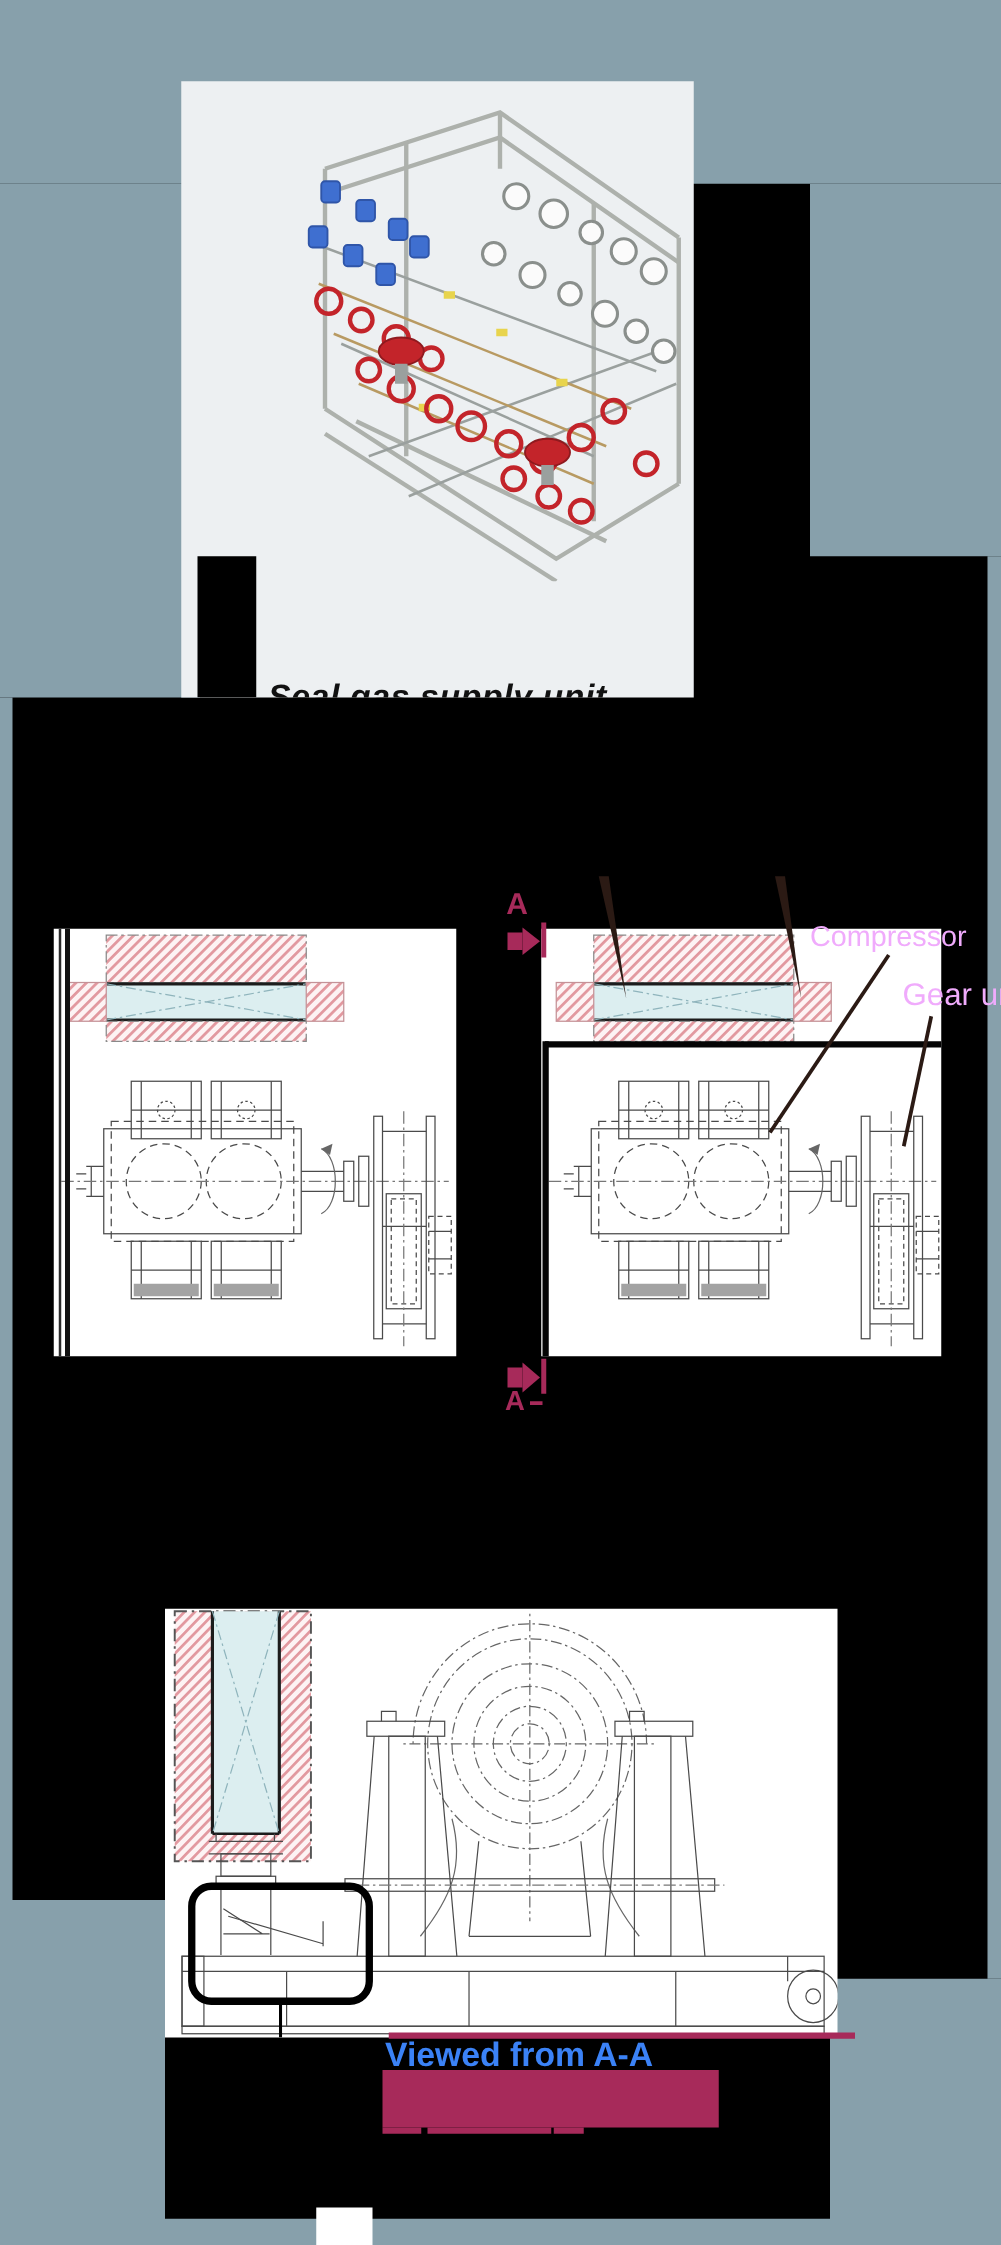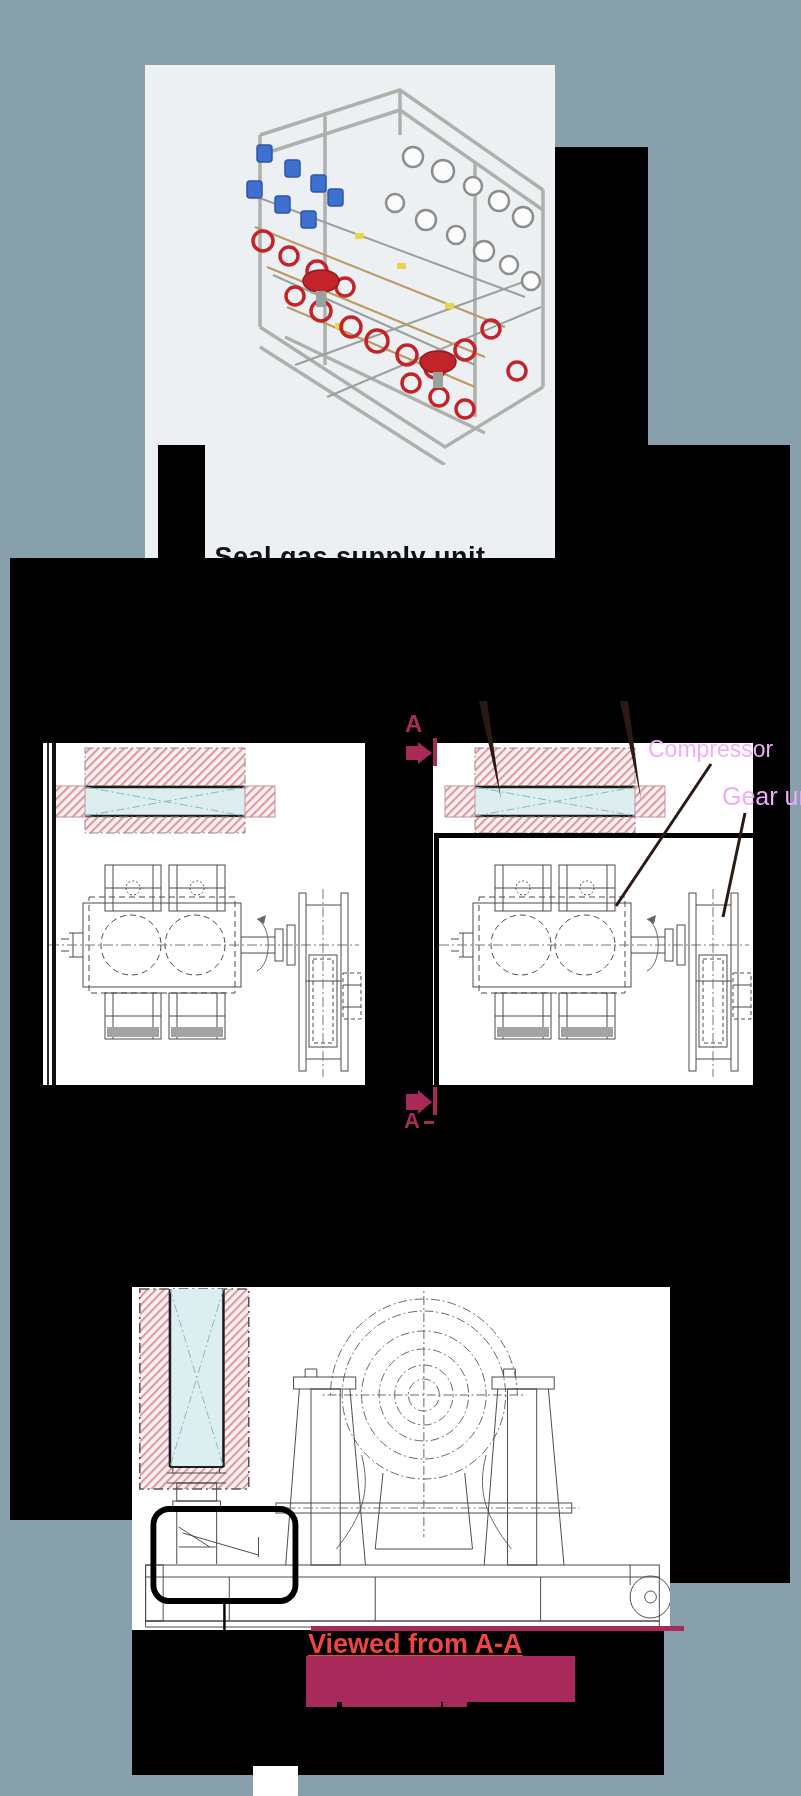--- a/index.html
+++ b/index.html
@@ -3,41 +3,41 @@
 <meta charset="utf-8">
 <style>
   html,body{margin:0;padding:0;background:#222;}
   #page{position:relative;width:801px;height:1796px;background:#000;overflow:hidden;
         font-family:"Liberation Sans", sans-serif;}
   .abs{position:absolute;}
   .panel{background:#87a0ab;}
   
   #hero-box{left:145px;top:65px;width:410px;height:493px;background:#edf0f2;overflow:hidden;}
   #hero-caption{left:0;top:477px;width:410px;text-align:center;font-size:27px;font-weight:bold;
-                color:#111;letter-spacing:.5px;white-space:nowrap;}
+                color:#111;letter-spacing:.5px;white-space:nowrap;font-style:italic;}
   #hero-notch{left:13px;top:380px;width:47px;height:113px;background:#000;}
   
   .plan-box{top:743px;height:342px;background:#fff;}
   #plan-left{left:43px;width:322px;}
   #plan-right{left:433px;width:320px;}
   .borderline-thin{left:4px;top:0;width:2px;height:342px;background:#2a2a2a;}
   .borderline-thick{left:9px;top:0;width:4px;height:342px;background:#111;}
   
   #frame-h{left:436px;top:833px;width:317px;height:5px;background:#050505;}
   #frame-v{left:434px;top:833px;width:5px;height:252px;background:#050505;}
   
   .dwg-label{color:#f0abfc;white-space:nowrap;}
   #label-compressor{left:648px;top:736px;font-size:23px;}
   #label-gear{left:722px;top:782px;font-size:25px;}
   
   .m{background:#a72a5a;}
   .mA{color:#a72a5a;font-weight:bold;line-height:1;white-space:nowrap;}
   
   #aa-rule{left:311px;top:1626px;width:373px;height:5px;}
-  #aa-caption{left:308px;top:1629px;font-size:27px;font-weight:bold;color:#ef4444;white-space:nowrap;text-decoration:underline;}
+  #aa-caption{left:308px;top:1629px;font-size:27px;font-weight:bold;color:#3b82f6;white-space:nowrap;}
   #aa-bar{left:306px;top:1656px;width:269px;height:46px;}
   .bar-mark{top:1702px;height:5px;}
   #white-chip{left:253px;top:1766px;width:45px;height:30px;background:#fff;}
   #elev-box{left:132px;top:1287px;width:538px;height:343px;background:#fff;}
   svg{display:block;}
 </style>
 </head>
 <body>
 
 <div id="page">

